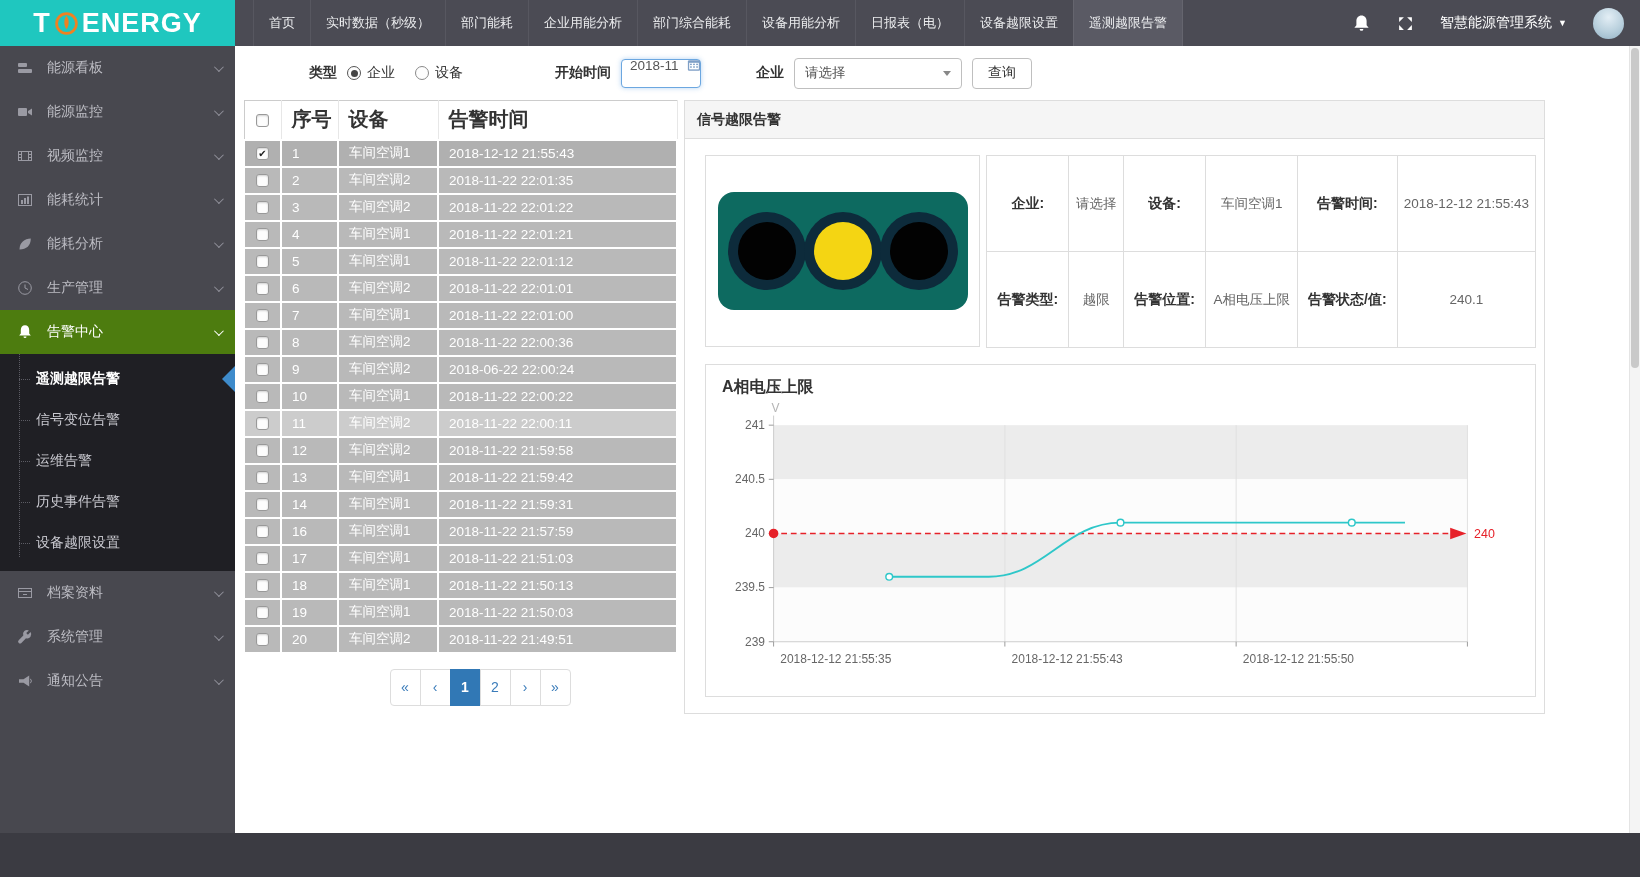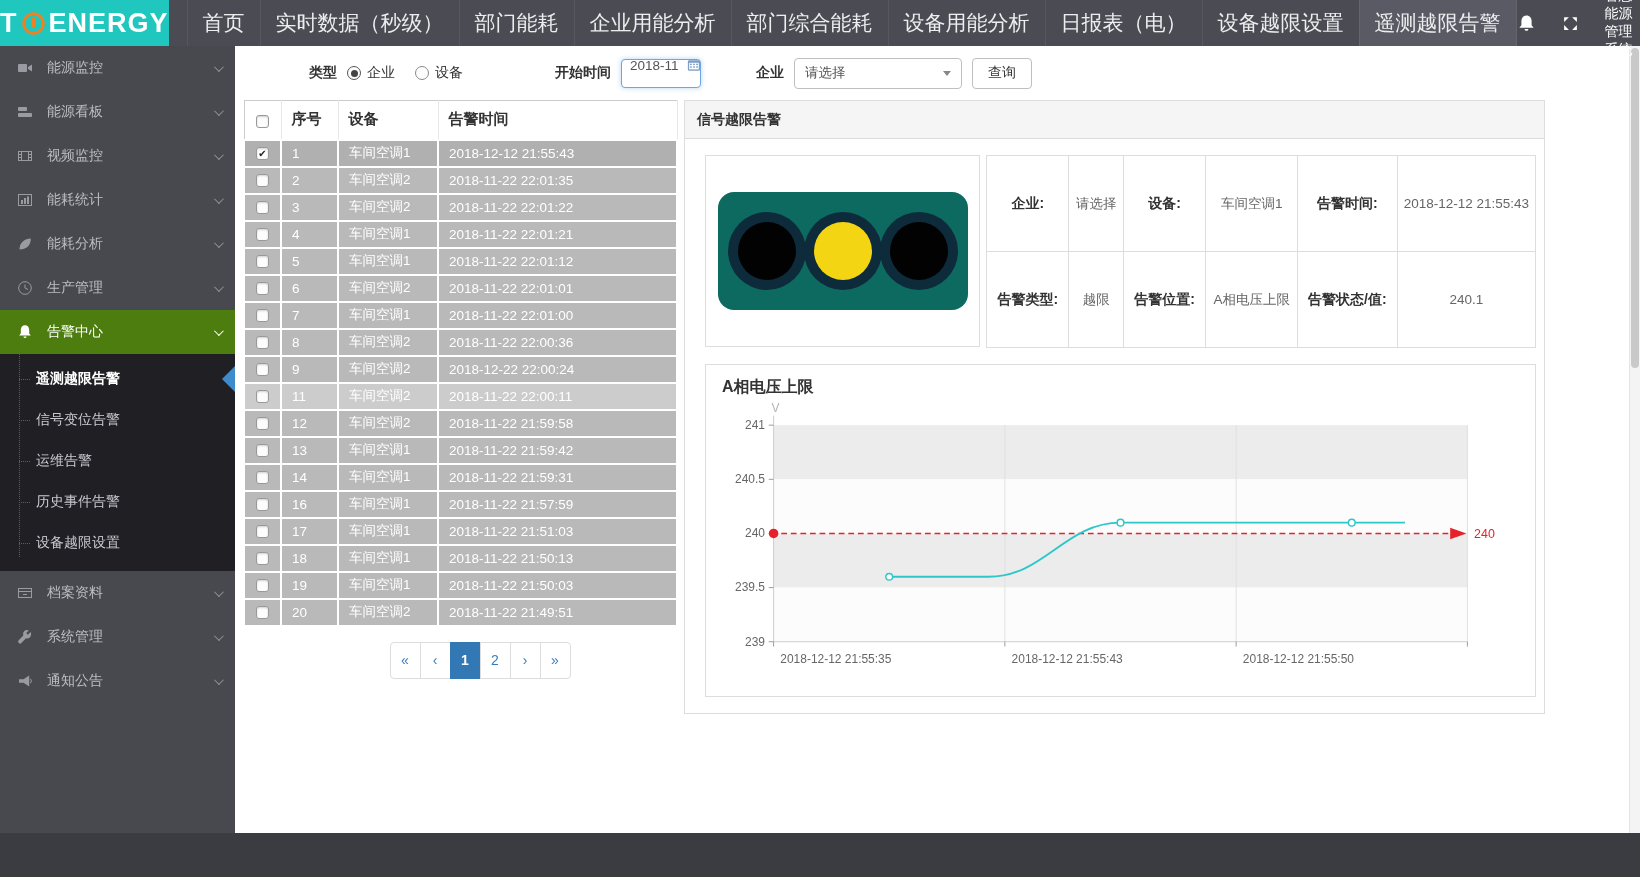--- a/index.html
+++ b/index.html
@@ -5,21 +5,21 @@
   * { box-sizing: border-box; margin: 0; padding: 0; }
   html,body { width:1640px; height:877px; overflow:hidden; }
   body { font-family: "Liberation Sans", "DejaVu Sans", sans-serif; background:#fff; position:relative; }
 
   
   .topbar { position:absolute; top:0; left:0; width:1640px; height:46px; background:#4b4b54; display:flex; align-items:stretch; z-index:5; }
   .logo { width:235px; background:#1fc7bf; display:flex; align-items:center; justify-content:center; gap:3px; }
   .logo-txt { color:#fff; font-size:27px; font-weight:bold; letter-spacing:1px; }
   .logo-at { display:flex; align-items:center; }
   .top-nav { display:flex; align-items:stretch; margin-left:18px; }
-  .nav-item { display:flex; align-items:center; padding:0 15px; color:#ecedef; font-size:21px; border-left:1px solid rgba(255,255,255,.07); cursor:pointer; white-space:nowrap; }
+  .nav-item { display:flex; align-items:center; padding:0 15px; color:#ecedef; font-size:13px; border-left:1px solid rgba(255,255,255,.07); cursor:pointer; white-space:nowrap; }
   .nav-item:last-child { border-right:1px solid rgba(255,255,255,.07); }
   .nav-item.active { background:#5a5a64; }
   .topbar-right { margin-left:auto; display:flex; align-items:center; gap:26px; padding-right:16px; color:#fff; }
   .tb-icon { display:flex; align-items:center; color:#fff; cursor:pointer; }
   .user-menu { display:flex; align-items:center; gap:6px; font-size:14px; cursor:pointer; }
   .caret-down { font-size:9px; line-height:1; }
   .avatar { width:31px; height:31px; border-radius:50%; background:radial-gradient(circle at 50% 30%, #e3eef5 0%, #b9d0dd 55%, #93b2c5 100%); }
 
   
   .sidebar { position:absolute; top:46px; left:0; width:235px; bottom:44px; background:#48484f; overflow:hidden; }
@@ -53,21 +53,21 @@
   .date-input { width:80px; height:29px; margin-left:10px; border:1px solid #6ca7e0; border-radius:4px; box-shadow:0 0 5px rgba(92,158,227,.45); display:flex; align-items:center; padding:0 5px 16px 8px; gap:5px; background:#fff; }
   .date-input input { border:none; outline:none; width:52px; font-size:13.5px; color:#555; font-family:inherit; background:transparent; }
   .cal-icon { display:flex; }
   .select-box { width:168px; height:31px; margin-left:10px; border:1px solid #bfbfbf; border-radius:4px; background:#fff; display:flex; align-items:center; justify-content:space-between; padding:0 10px; color:#555; font-size:13.5px; cursor:pointer; }
   .sel-caret { width:0; height:0; border-left:4.5px solid transparent; border-right:4.5px solid transparent; border-top:5.5px solid #888; }
   .search-btn { height:31px; margin-left:10px; padding:0 15px; border:1px solid #bfbfbf; border-radius:4px; background:#fff; font-size:14px; color:#333; cursor:pointer; font-family:inherit; }
 
   .content { display:flex; align-items:flex-start; padding-left:8px; }
   .table-wrap { width:435px; }
   .alarm-table { width:100%; border-collapse:collapse; border:1px solid #ccc; }
-  .alarm-table th { height:39px; background:#fff; font-size:15px; color:#333; text-align:left; padding-left:10px; border-bottom:1px solid #ccc; border-right:1px solid #e7e7e7; font-weight:bold; }
+  .alarm-table th { height:39px; background:#fff; font-size:20px; color:#333; text-align:left; padding-left:10px; border-bottom:1px solid #ccc; border-right:1px solid #e7e7e7; font-weight:bold; }
   .alarm-table th.cb-cell, .alarm-table td.cb-cell { width:37px; text-align:center; padding:0; }
   .alarm-table td { height:27px; background:#b9b9b9; color:#fff; font-size:13.5px; padding-left:10px; border:2px solid #fff; white-space:nowrap; }
   .alarm-table tr.selected td { background:#b0b0b0; }
   .alarm-table tr.hl td { background:#cccccc; }
   .cb { width:13px; height:13px; border:1px solid #999; border-radius:3px; background:#fdfdfd; box-shadow:inset 0 1px 2px rgba(0,0,0,.18); display:inline-flex; align-items:center; justify-content:center; font-size:10px; color:#222; line-height:1; vertical-align:middle; cursor:pointer; }
 
   .pagination { display:flex; justify-content:center; margin:15px 0 0 40px; }
   .page-btn { min-width:31px; height:37px; padding:0 10px; border:1px solid #ddd; margin-left:-1px; background:#fff; color:#3a7cba; font-size:14px; display:flex; align-items:center; justify-content:center; cursor:pointer; }
   .page-btn:first-child { border-radius:4px 0 0 4px; }
   .page-btn:last-child { border-radius:0 4px 4px 0; }
@@ -146,38 +146,38 @@
       </span>
       <span class="avatar"></span>
     </div>
   </header>
 
   <aside class="sidebar">
       <div class="side-item">
         <span class="side-icon">
           <svg viewBox="0 0 16 16">
             <g fill="currentColor">
+              <rect x="1" y="3" width="9" height="4" rx="1"></rect>
+              <rect x="1" y="9" width="14" height="4" rx="1"></rect>
+            </g>
+          </svg>
+        </span>
+        <span class="side-label">能源看板</span>
+        <span class="chev"></span>
+      </div>
+      <div class="side-item">
+        <span class="side-icon">
+          <svg viewBox="0 0 16 16">
+            <g fill="currentColor">
               <rect x="1" y="4" width="9" height="8" rx="1"></rect>
               <polygon points="11,7 15,4.5 15,11.5 11,9"></polygon>
             </g>
           </svg>
         </span>
         <span class="side-label">能源监控</span>
-        <span class="chev"></span>
-      </div>
-      <div class="side-item">
-        <span class="side-icon">
-          <svg viewBox="0 0 16 16">
-            <g fill="currentColor">
-              <rect x="1" y="3" width="9" height="4" rx="1"></rect>
-              <rect x="1" y="9" width="14" height="4" rx="1"></rect>
-            </g>
-          </svg>
-        </span>
-        <span class="side-label">能源看板</span>
         <span class="chev"></span>
       </div>
       <div class="side-item">
         <span class="side-icon">
           <svg viewBox="0 0 16 16">
             <g fill="none" stroke="currentColor">
               <rect x="1.5" y="3.5" width="13" height="9"></rect>
               <line x1="4.5" y1="3.5" x2="4.5" y2="12.5"></line>
               <line x1="11.5" y1="3.5" x2="11.5" y2="12.5"></line>
               <line x1="1.5" y1="6.5" x2="4.5" y2="6.5"></line>
@@ -382,21 +382,27 @@
               <tr class="row">
                 <td class="cb-cell"><span class="cb"></span></td>
                 <td>8</td>
                 <td>车间空调2</td>
                 <td>2018-11-22 22:00:36</td>
               </tr>
               <tr class="row">
                 <td class="cb-cell"><span class="cb"></span></td>
                 <td>9</td>
                 <td>车间空调2</td>
-                <td>2018-12-22 22:00:24</td>
+                <td>2018-06-22 22:00:24</td>
+              </tr>
+              <tr class="row">
+                <td class="cb-cell"><span class="cb"></span></td>
+                <td>10</td>
+                <td>车间空调1</td>
+                <td>2018-11-22 22:00:22</td>
               </tr>
               <tr class="row hl">
                 <td class="cb-cell"><span class="cb"></span></td>
                 <td>11</td>
                 <td>车间空调2</td>
                 <td>2018-11-22 22:00:11</td>
               </tr>
               <tr class="row">
                 <td class="cb-cell"><span class="cb"></span></td>
                 <td>12</td>

